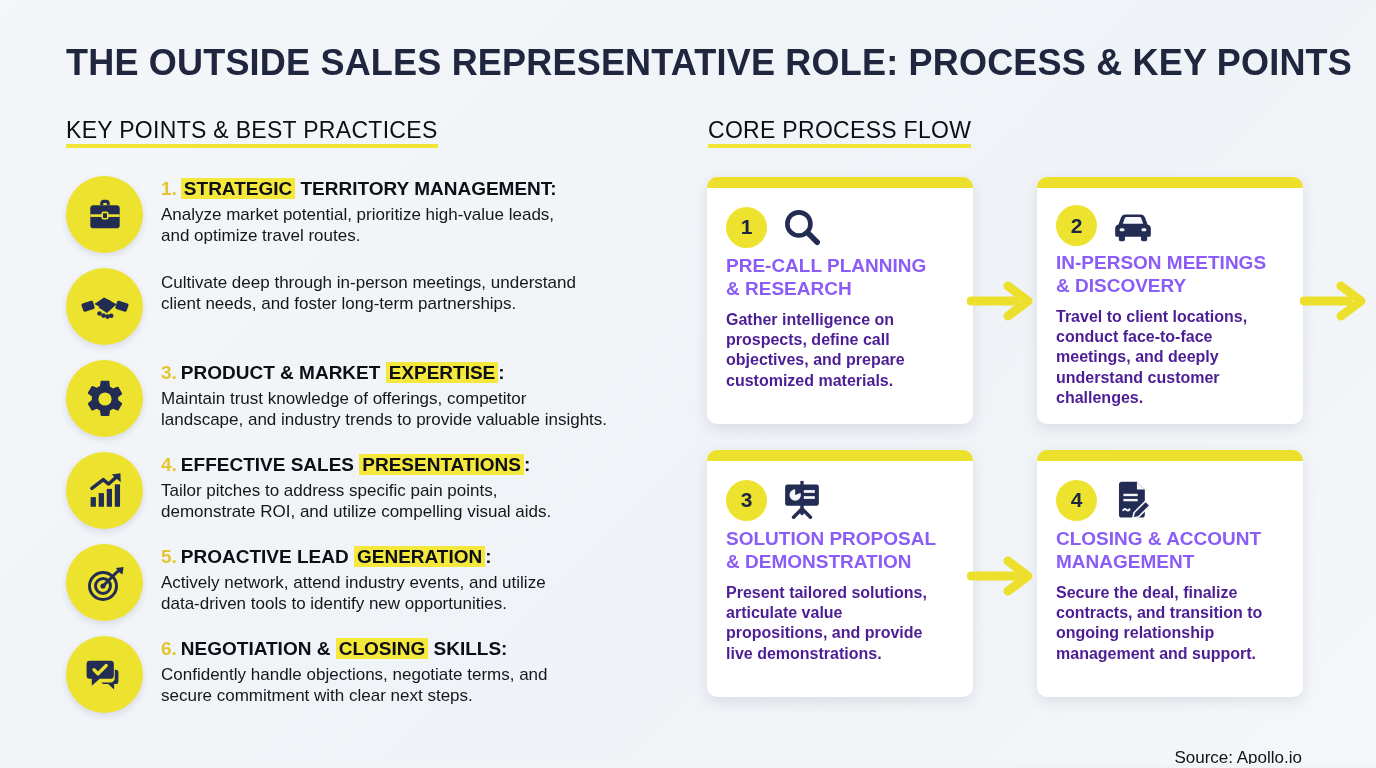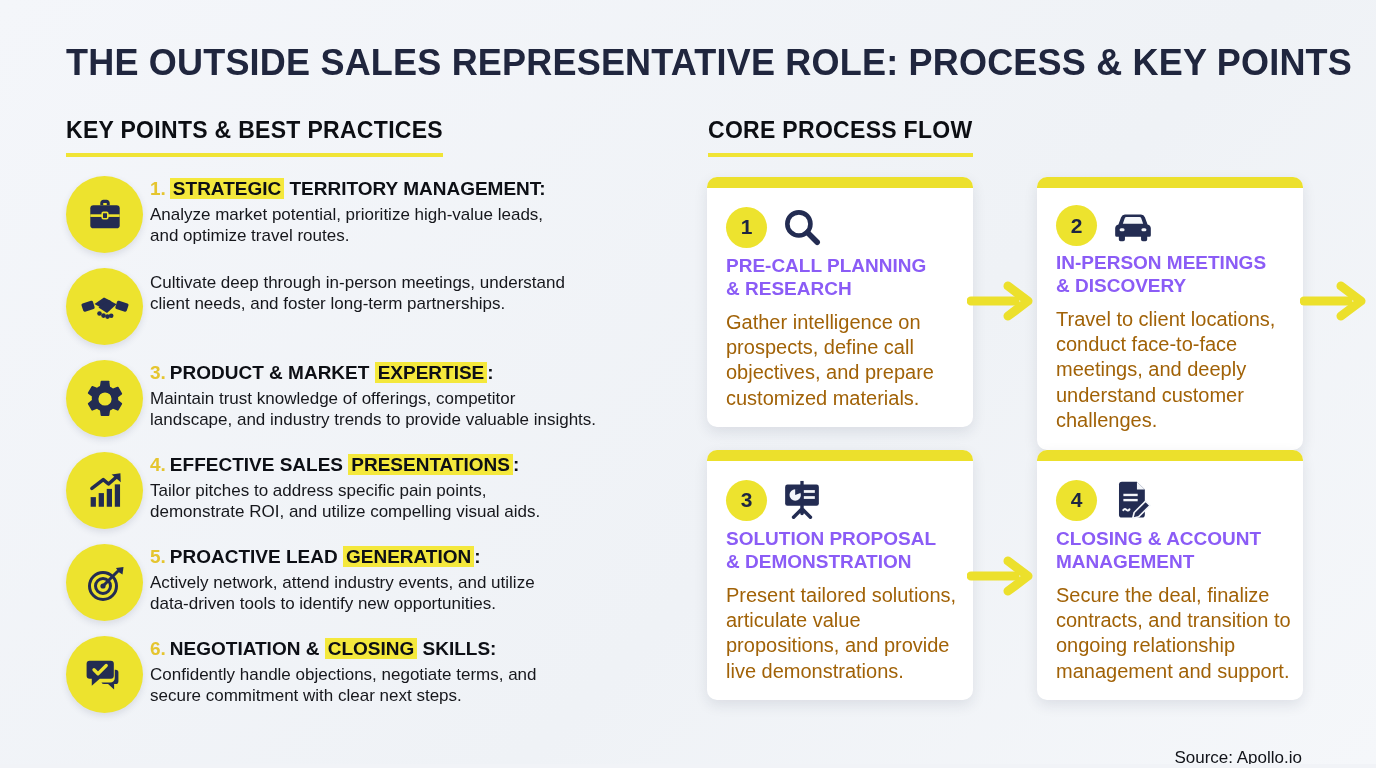--- a/index.html
+++ b/index.html
@@ -4,49 +4,49 @@
 <style>
   * { margin:0; padding:0; box-sizing:border-box; }
   html,body { width:1376px; height:768px; }
   body { font-family:"Liberation Sans", sans-serif; background:#f1f3f7; }
   .canvas { position:relative; width:1376px; height:764px; overflow:hidden;
             background:linear-gradient(135deg,#f4f6fa 0%,#eff2f6 60%,#f5f7fa 100%); }
 
   .main-title { position:absolute; left:66px; top:42px; font-size:36px; font-weight:800;
                 color:#20263e; letter-spacing:.2px; white-space:nowrap; }
 
-  .section-heading { position:absolute; font-size:23px; font-weight:700; color:#0c0e13;
-                     letter-spacing:.3px; padding-bottom:9px; border-bottom:4px solid #f0e435;text-align:center; }
+  .section-heading { position:absolute; font-size:23px; font-weight:400; color:#0c0e13;
+                     letter-spacing:.3px; border-bottom:4px solid #f0e435;text-align:center; }
   .kp-heading { left:66px; top:117px; }
   .pf-heading { left:708px; top:117px; }
 
   
   .kp-list { position:absolute; left:66px; top:176px; width:600px; }
-  .kp-item { display:flex; gap:7px; margin-bottom:15px; min-height:77px; }
+  .kp-item { display:flex; gap:18px; margin-bottom:15px; min-height:77px; }
   .icon-circle { flex:0 0 77px; width:77px; height:77px; border-radius:50%;
                  background:#ede32e; display:flex; align-items:center; justify-content:center;
                  box-shadow:0 3px 7px rgba(40,50,80,.12); }
   .kp-text { width:520px; padding-top:1px; }
   .kp-title { font-size:19px; font-weight:800; color:#0d0f15; line-height:1.25; }
   .kp-num { color:#e5c52f; margin-right:4px; }
   .hl { background:#f4e83c; padding:0 3px; }
   .kp-body { font-size:17px; color:#16171c; line-height:1.24; margin-top:3px; white-space:pre-line; }
 
   
   .card { position:absolute; width:266px; min-height:247px; background:#ffffff;
           border-radius:10px; box-shadow:0 5px 14px rgba(30,40,70,.10); }
   .card-bar { height:11px; background:#ece02c; border-radius:10px 10px 0 0; }
   .card-inner { padding:17px 12px 16px 19px; }
   .card-head { display:flex; align-items:center; gap:13px; }
   .step-circle { width:41px; height:41px; border-radius:50%; background:#ede32e;
                  display:flex; align-items:center; justify-content:center;
                  font-size:21px; font-weight:800; color:#1d2642; }
   .card-title { font-size:19px; font-weight:800; color:#8b5cf6; line-height:1.2;
                 margin-top:6px; white-space:pre-line; }
-  .card-body { font-size:20px; color:#a16207; line-height:1.27; margin-top:9px; white-space:pre-line; }
+  .card-body { font-size:16px; color:#4c1d95; line-height:1.27; margin-top:9px; white-space:pre-line;font-weight:bold; }
 
   .card-1 { left:707px; top:177px; }
   .card-2 { left:1037px; top:177px; }
   .card-3 { left:707px; top:450px; }
   .card-4 { left:1037px; top:450px; }
 
   .flow-arrow { position:absolute; width:66px; height:40px; }
   .arrow-1 { left:967px; top:281px; }
   .arrow-2 { left:1300px; top:281px; }
   .arrow-3 { left:967px; top:556px; }

